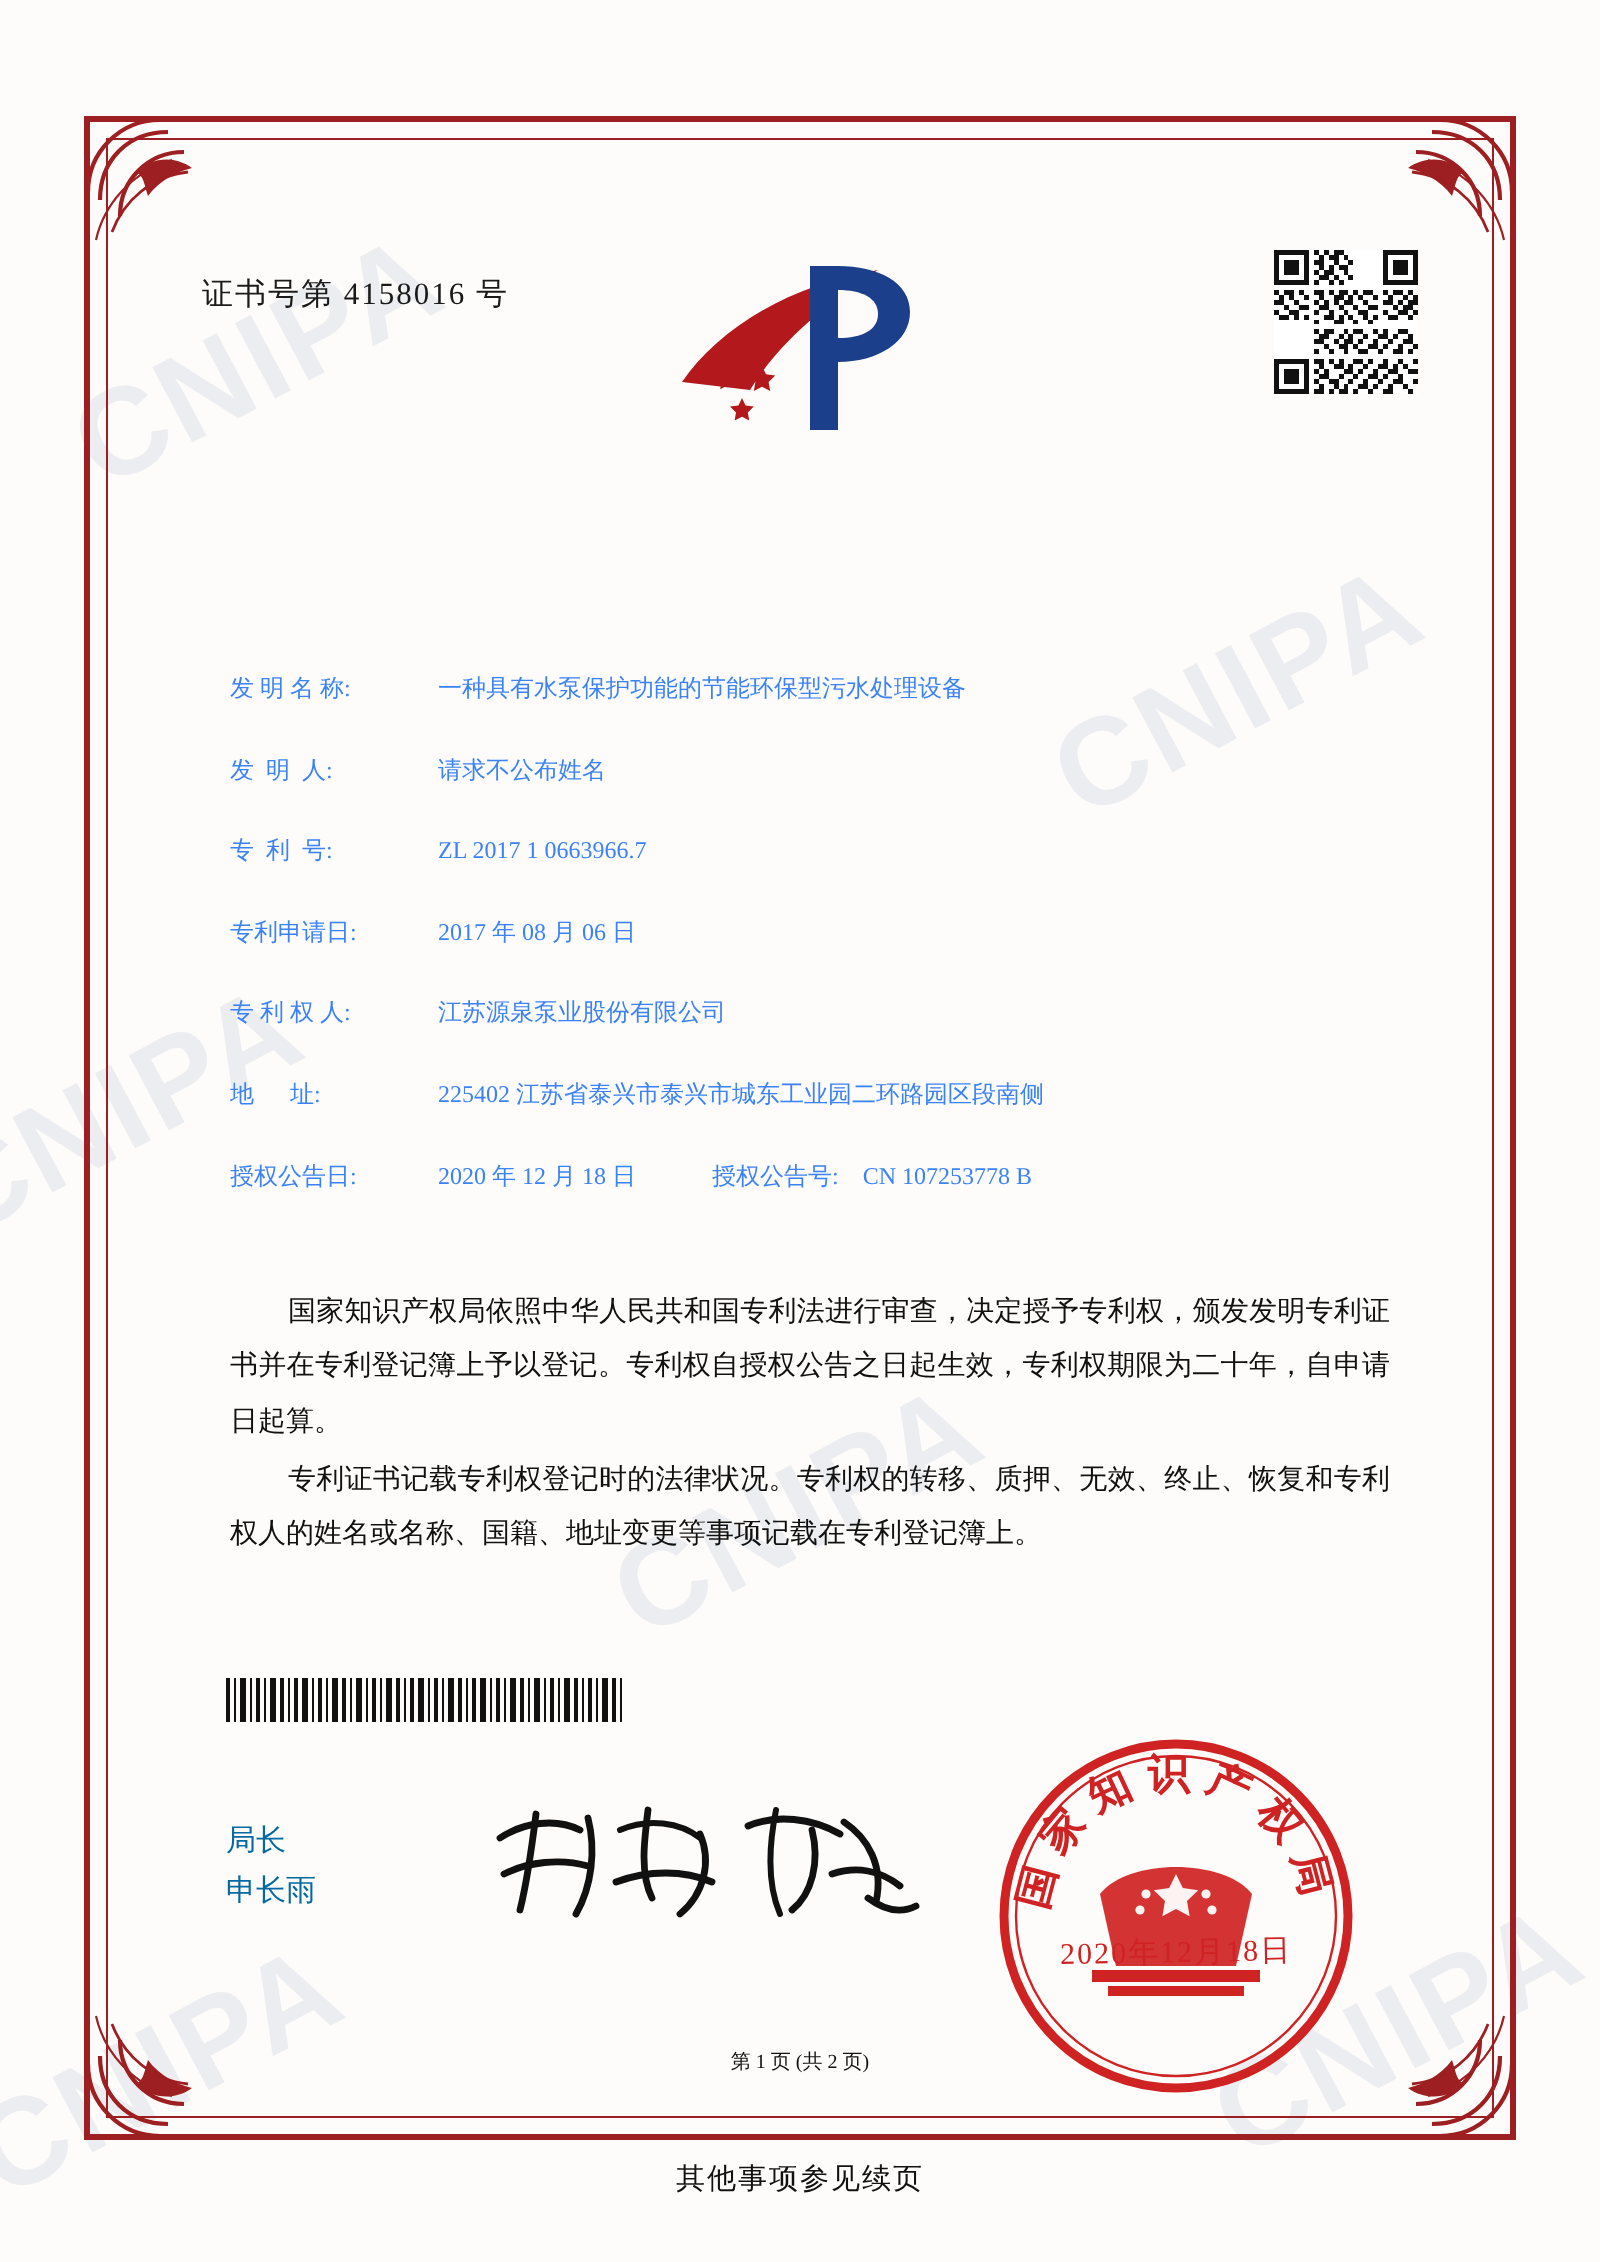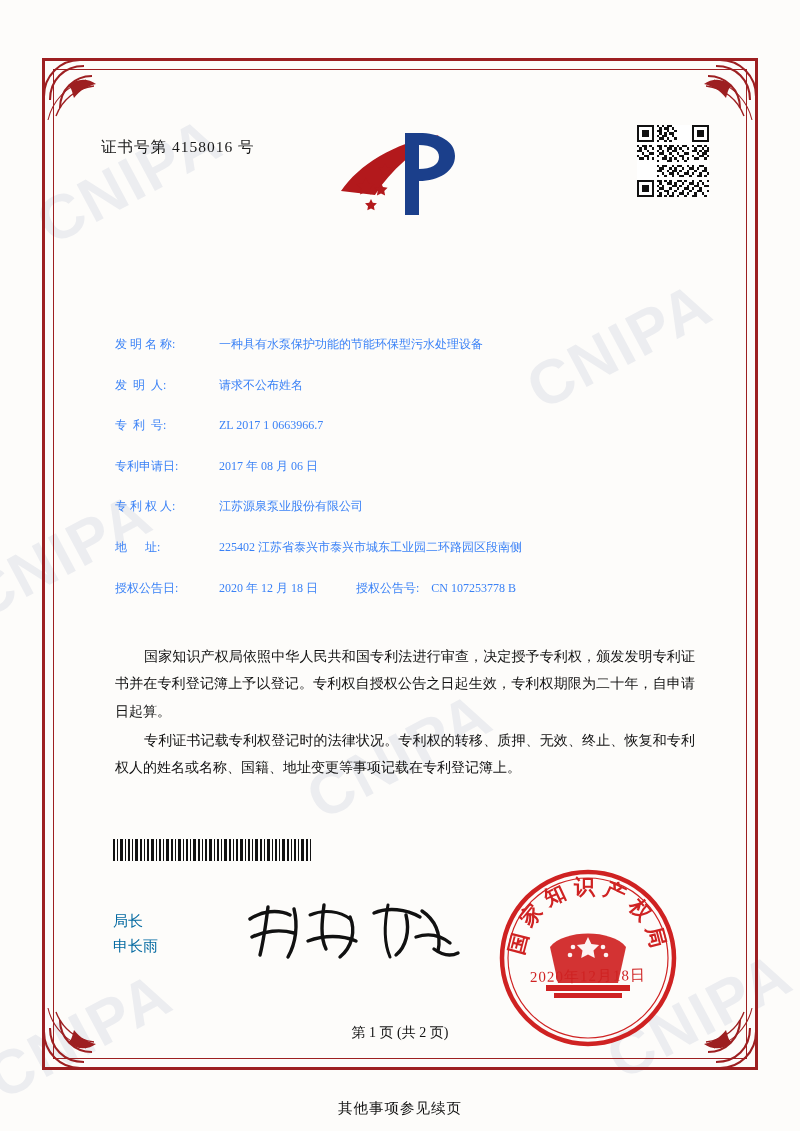--- a/index.html
+++ b/index.html
@@ -206,34 +206,33 @@
     letter-spacing: 1px;
     transform: rotate(-1deg);
   }
 
   #page-num {
     position: absolute;
     left: 0;
     right: 0;
     top: 955px;
     text-align: center;
-    font-size: 14px;
+    font-size: 10px;
     color: #111;
   }
 
   #footer-note {
     position: absolute;
     left: 0;
     right: 0;
     top: 1080px;
     text-align: center;
     font-size: 14.5px;
     color: #111;
     letter-spacing: 1px;
-    margin-top: 19px;
   }
 </style>
 </head>
 <body>
 
 <div id="page">
 
   <div class="wm" style="left:30px;  top:145px;">CNIPA</div>
   <div class="wm" style="left:520px; top:310px;">CNIPA</div>
   <div class="wm" style="left:-40px; top:520px;">CNIPA</div>

